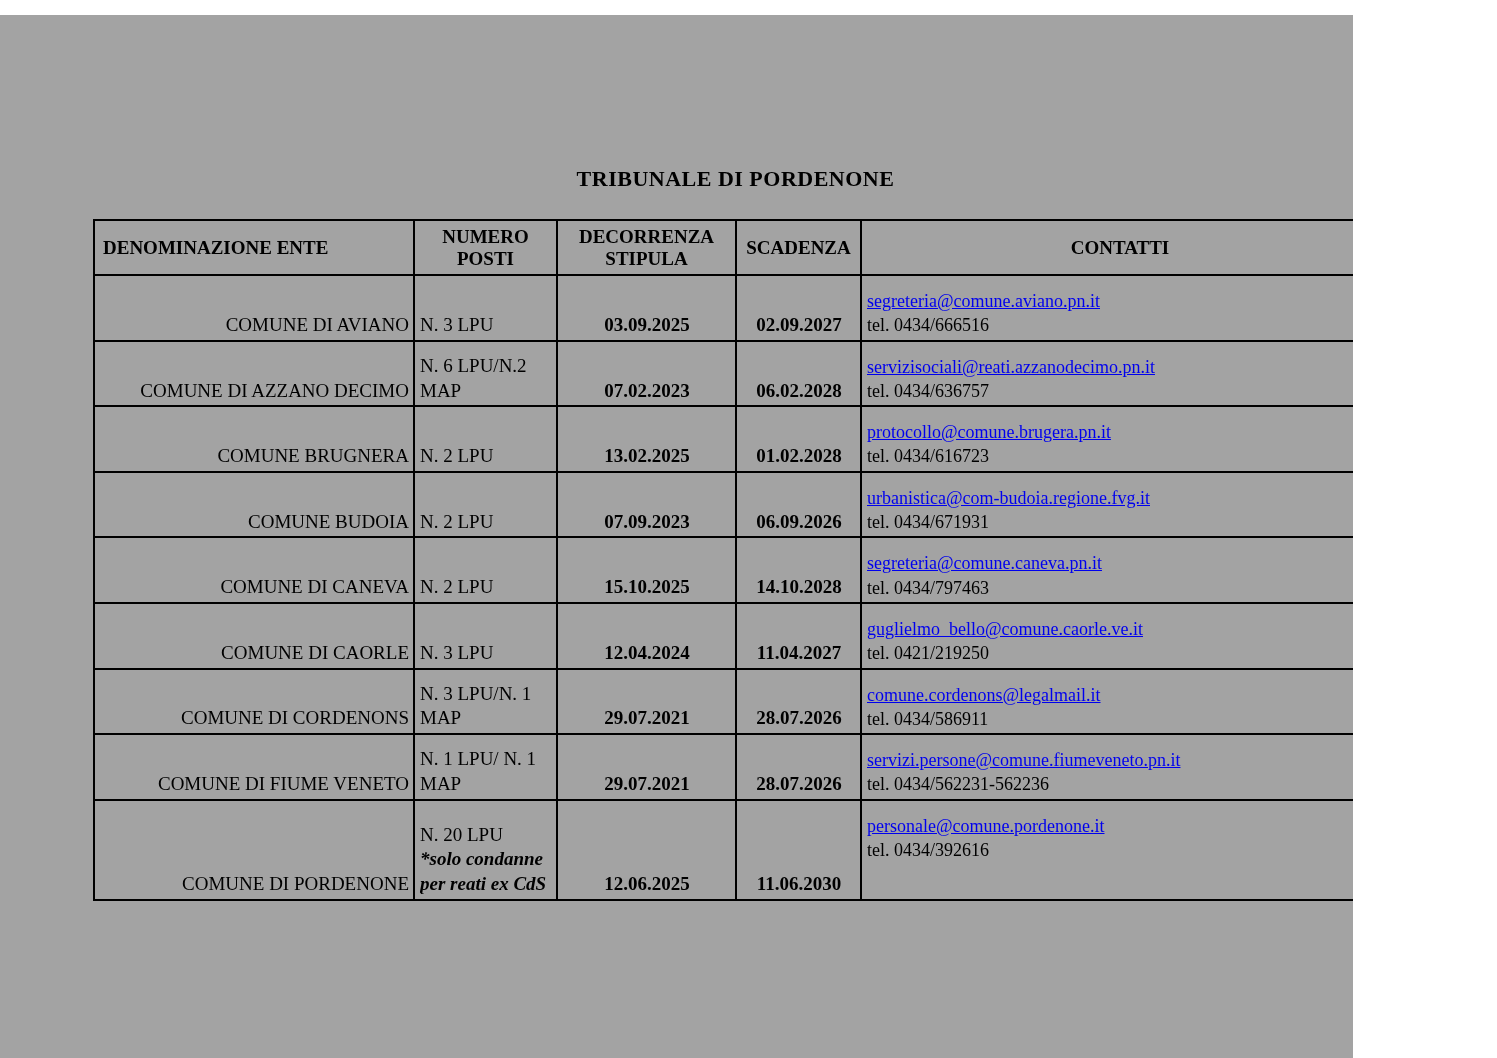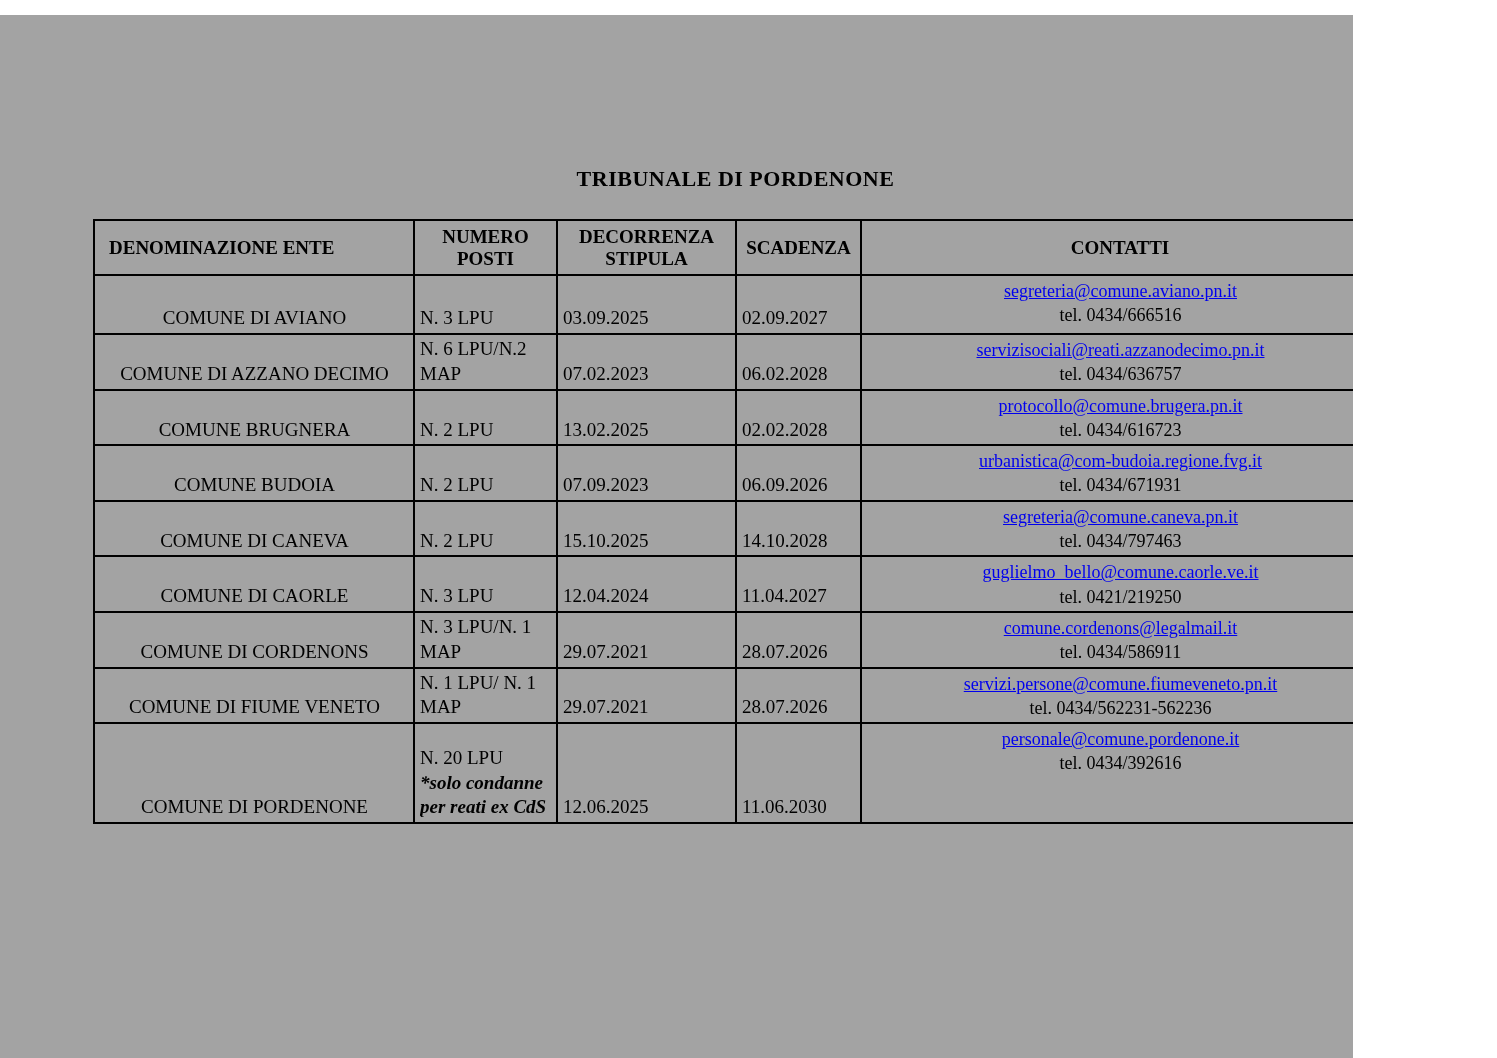--- a/index.html
+++ b/index.html
@@ -47,50 +47,50 @@
   tbody tr:first-child { height: 59px; }
   tbody tr:last-child { height: 100px; }
   th {
     font-size: 19px;
     font-weight: bold;
     text-align: center;
     vertical-align: middle;
     line-height: 1.15;
     padding: 2px 4px;
   }
-  th.h-ente { text-align: left; padding-left: 14px; }
+  th.h-ente { text-align: left; padding-left: 8px; }
   td {
     font-size: 19px;
     line-height: 1.3;
     padding: 1px 4px 2px 5px;
   }
   .c-ente {
-    text-align: center;
+    text-align: right;
     vertical-align: bottom;
   }
   .c-posti {
     text-align: left;
     vertical-align: bottom;
     border-radius: 18px;
   }
   .posti-note {
     display: block;
     font-weight: bold;
     font-style: italic;
     font-family: Liberation Serif, serif;
   }
   .c-date {
-    text-align: left;
+    text-align: center;
     vertical-align: bottom;
+    font-weight: bold;
   }
   .c-contatti {
-    text-align: center;
     vertical-align: top;
     font-size: 18px;
-    padding-top: 3px;
+    padding-top: 13px;
     line-height: 1.35;
   }
   a.email {
     color: #0000EE;
     text-decoration: underline;
     cursor: pointer;
   }
   .tel { color: #000000; }
 </style>
 </head>
@@ -150,21 +150,21 @@
     </td>
   </tr>
 
   <tr>
     <td class="c-ente">COMUNE BRUGNERA</td>
     <td class="c-posti">
       <span>N. 2 LPU</span>
       <span class="posti-note"></span>
     </td>
     <td class="c-date">13.02.2025</td>
-    <td class="c-date">02.02.2028</td>
+    <td class="c-date">01.02.2028</td>
     <td class="c-contatti">
       <div>
         <a class="email">protocollo@comune.brugera.pn.it</a>
       </div>
       <div class="tel">tel. 0434/616723</div>
     </td>
   </tr>
 
   <tr>
     <td class="c-ente">COMUNE BUDOIA</td>

